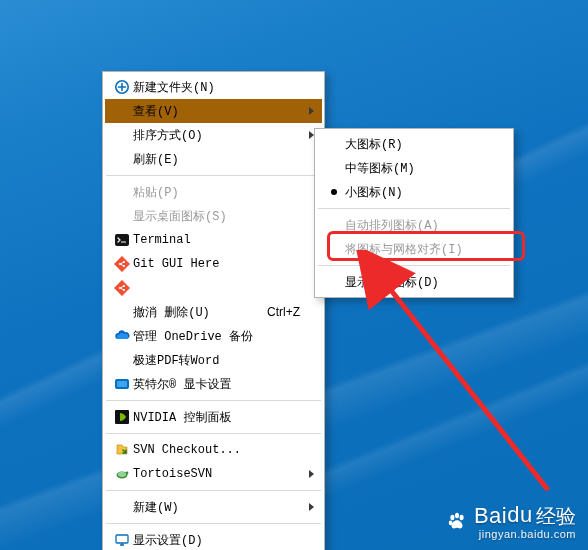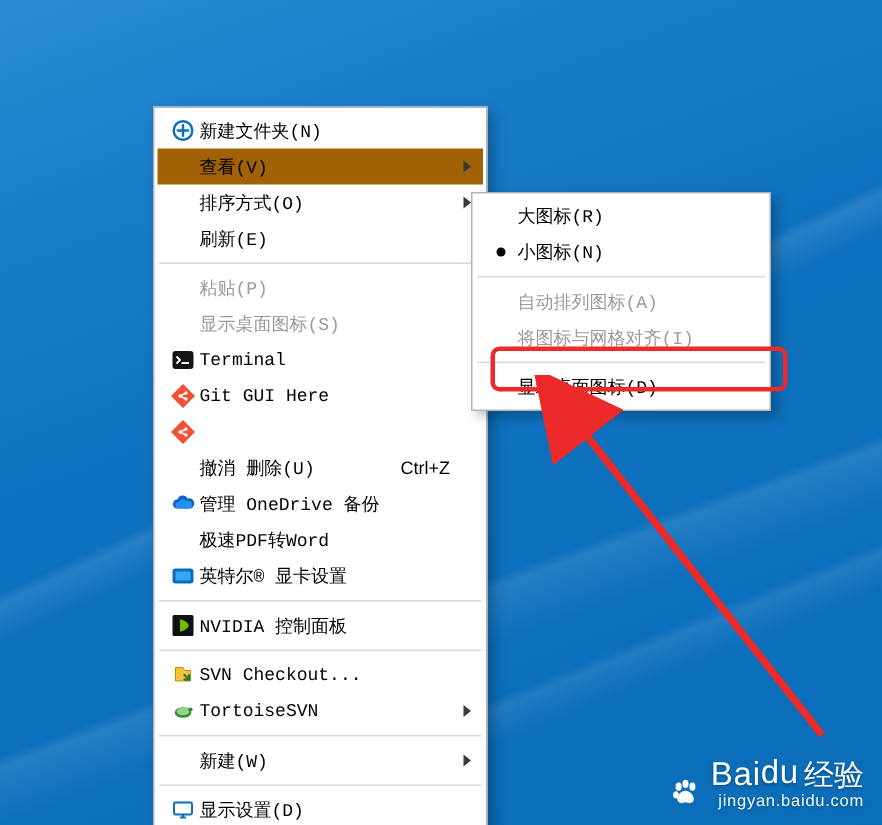--- a/index.html
+++ b/index.html
@@ -64,21 +64,21 @@
   }
   
   .red-arrow{
     position:absolute; left:338px; top:250px; width:240px; height:260px; pointer-events:none;
   }
   
   .watermark{
     position:absolute; right:12px; bottom:10px; color:#fff;
     text-align:right; font-family:Arial,"Microsoft YaHei",sans-serif;
     text-shadow:0 1px 2px rgba(0,0,0,.35);
-    display:flex; align-items:flex-end; gap:6px;
+    display:flex; align-items:center; gap:6px;
   }
   .watermark .big{font-size:22px; font-weight:300; letter-spacing:.5px;}
   .watermark .cn{font-size:20px;}
   .watermark .small{font-size:11px; opacity:.95; display:block; margin-top:-2px; letter-spacing:.5px;}
   .paw{width:22px;height:22px;display:inline-block;}
   
   svg.ico{width:16px;height:16px;display:block;}
 </style>
 </head>
 <body>
@@ -246,20 +246,24 @@
     </span>
     <span class="label">显示设置(D)</span>
   </div>
 
 </div>
 
 <div class="context-menu sub-menu">
   <div class="item">
     <span class="icon-slot"></span>
     <span class="label">大图标(R)</span>
+  </div>
+  <div class="item">
+    <span class="icon-slot"></span>
+    <span class="label">中等图标(M)</span>
   </div>
   <div class="item">
     <span class="icon-slot">
         <span class="radio-dot"></span>
       </span>
     <span class="label">小图标(N)</span>
   </div>
   <div class="sep"></div>
   <div class="item disabled">
     <span class="icon-slot"></span>

